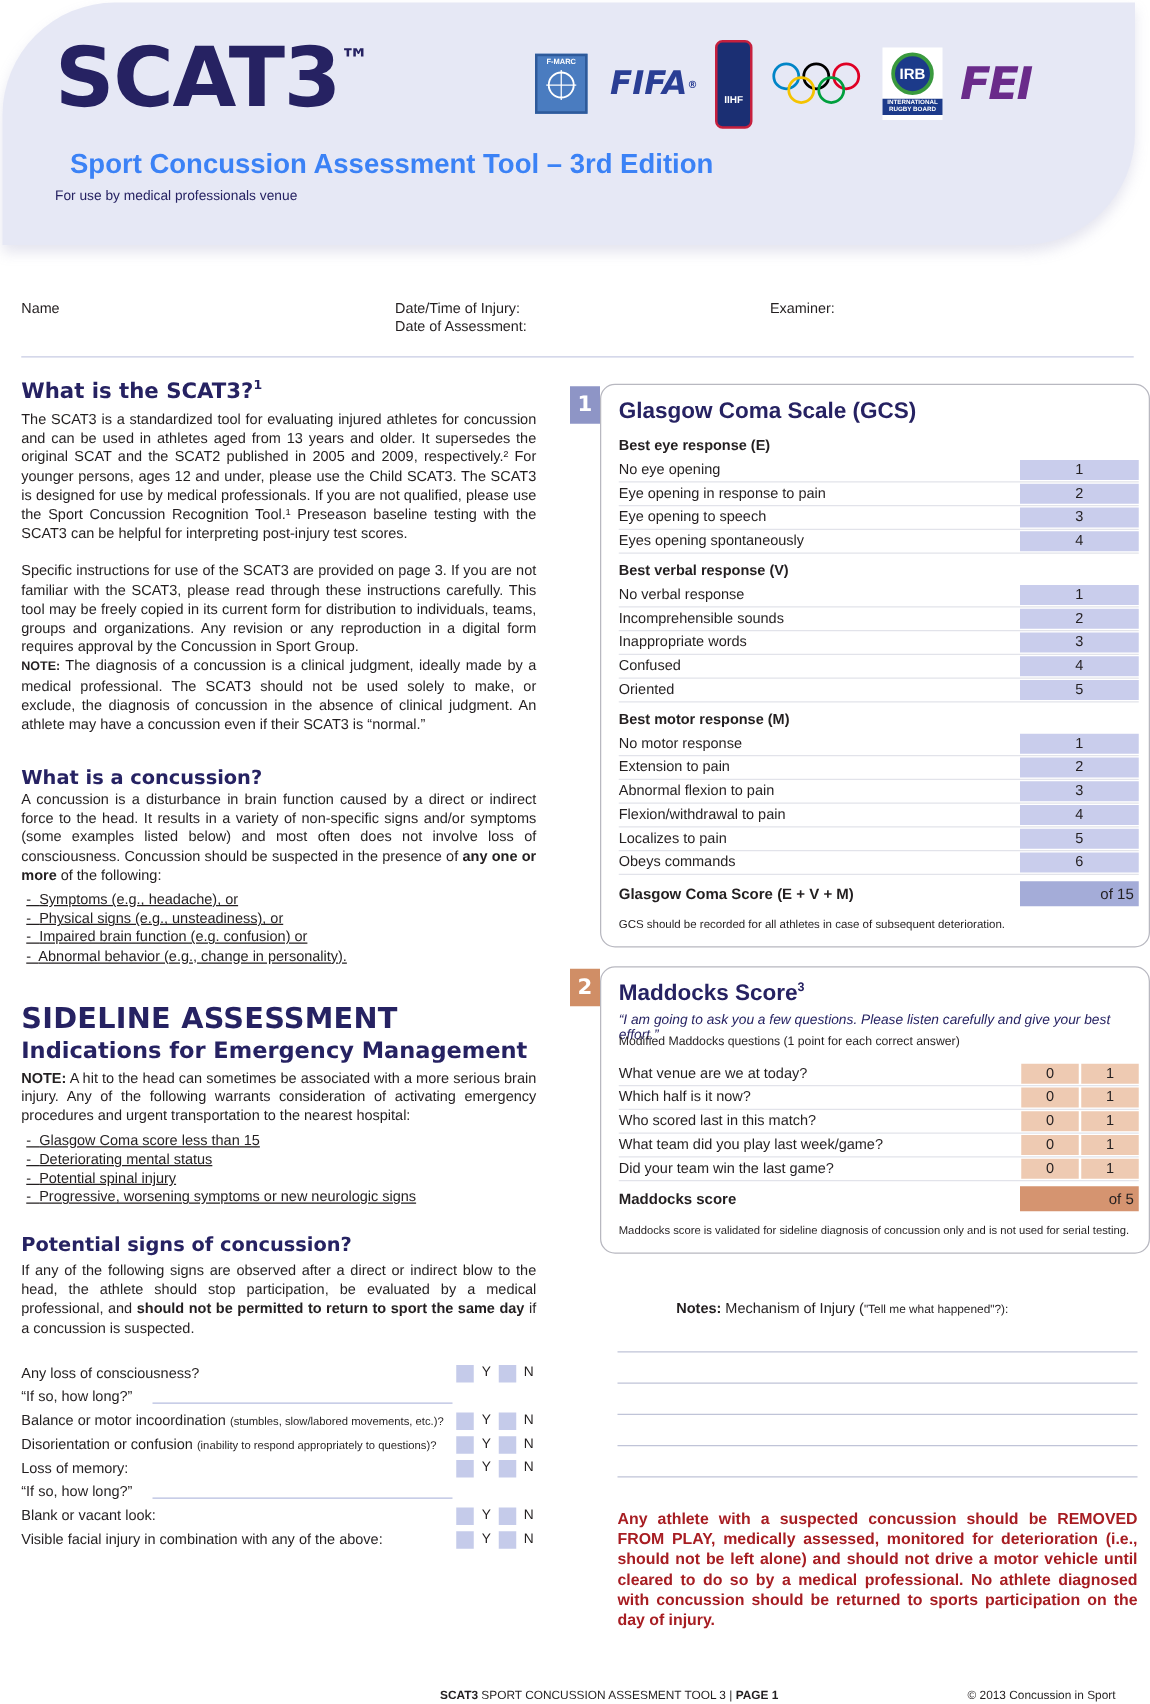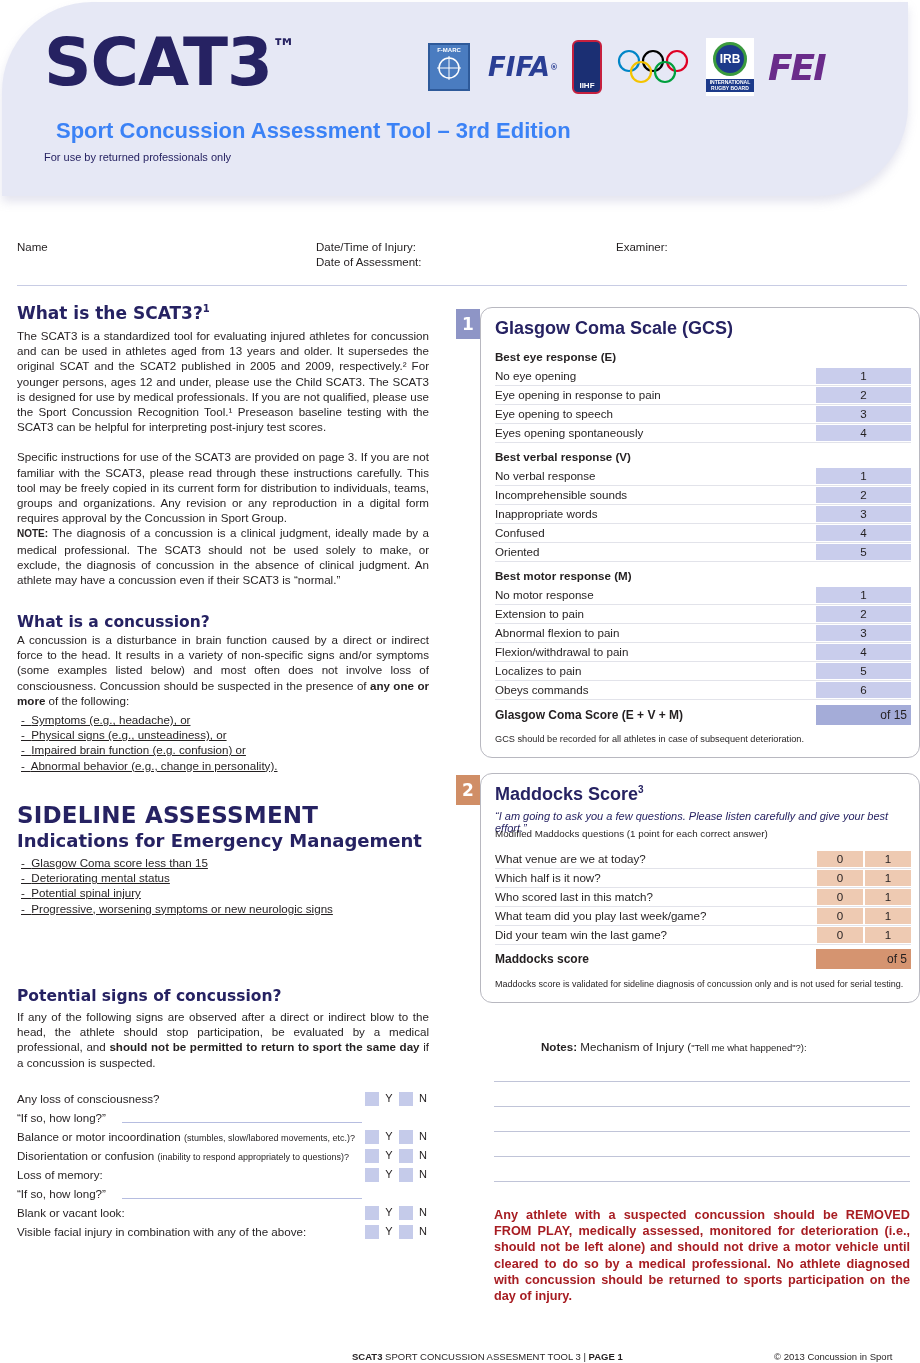--- a/index.html
+++ b/index.html
@@ -19,21 +19,21 @@
   }
   .logo-title sup { font-size: 24px; vertical-align: top; position: relative; top: 6px; }
   .subtitle { position: absolute; left: 56px; top: 118px; font-family: Liberation Sans, sans-serif; font-weight: bold; font-size: 22px; color: #3b82f6; }
   .tagline { position: absolute; left: 44px; top: 151px; font-size: 11px; color: #262262; }
 
   .logos { position: absolute; left: 428px; top: 38px; display: flex; align-items: center; gap: 0; height: 58px; }
   .logo { display: flex; align-items: center; justify-content: center; }
   .logo-fmarc { width: 42px; height: 48px; background: #4a7cc0; border: 2px solid #2e5a9a; color: #fff; font-size: 6px; font-weight: bold; padding: 2px; flex-direction: column; justify-content: flex-start; margin-right: 18px; }
   .logo-fifa { font-family: "DejaVu Sans", sans-serif; font-weight: bold; font-size: 26px; color: #2a3e94; margin-right: 14px; font-style: italic; }
   .logo-fifa sup { font-size: 8px; }
-  .logo-iihf { width: 30px; height: 54px; background: #1b2f73; border: 2px solid #c6203e; border-radius: 6px; color: #fff; font-size: 8px; font-weight: bold; align-items: flex-end; padding-bottom: 2px; margin-right: 14px; }
+  .logo-iihf { width: 30px; height: 71px; background: #1b2f73; border: 2px solid #c6203e; border-radius: 6px; color: #fff; font-size: 8px; font-weight: bold; align-items: flex-end; padding-bottom: 17px; margin-right: 14px; }
   .logo-rings { margin-right: 16px; }
   .logo-irb { width: 48px; height: 58px; background: #fff; flex-direction: column; margin-right: 14px; }
   .logo-irb .irb-mark { width: 34px; height: 34px; border-radius: 50%; background: #1c3a8a; border: 3px solid #3a9a3e; color:#fff; font-weight:bold; font-size:12px; display:flex; align-items:center; justify-content:center; }
   .logo-irb .irb-text { background:#1c3a8a; color:#fff; font-size:5px; font-weight:bold; padding:1px 2px; margin-top:3px; text-align:center; line-height:1.1; }
   .logo-fei { font-family: "DejaVu Sans", sans-serif; font-weight: bold; font-size: 36px; color: #6a2b8a; font-style: italic; letter-spacing: -2px; text-align: center; }
 
   .info-row { position: absolute; top: 240px; left: 17px; width: 890px; font-size: 11.5px; color: #231f20; }
   .info-row .cell { position: absolute; top: 0; line-height: 15px; }
   .info-divider { position: absolute; left: 17px; top: 285px; width: 890px; height: 1px; background: #c8cce4; }
 
@@ -81,21 +81,21 @@
   .warning { position: absolute; left: 494px; top: 1207px; width: 416px; color: #a71d22; font-weight: bold; font-size: 12.7px; line-height: 16.2px; text-align: justify; }
 
   .footer { position: absolute; top: 1351px; font-size: 9.5px; color: #231f20; }
 </style>
 </head>
 <body>
 
 <div class="header-band"></div>
 <div class="logo-title"><span>SCAT3</span><sup>™</sup></div>
 <div class="subtitle">Sport Concussion Assessment Tool – 3rd Edition</div>
-<div class="tagline">For use by returned professionals only</div>
+<div class="tagline">For use by medical professionals venue</div>
 
 <div class="logos">
   <div class="logo logo-fmarc">
       <span>F-MARC</span>
       <svg width="30" height="30" viewBox="0 0 30 30">
         <circle cx="15" cy="15" r="10" fill="none" stroke="#fff" stroke-width="1.5"></circle>
         <line x1="15" y1="3" x2="15" y2="27" stroke="#fff"></line>
         <line x1="3" y1="15" x2="27" y2="15" stroke="#fff"></line>
       </svg>
     </div>
@@ -146,20 +146,21 @@
     <li>Symptoms (e.g., headache), or</li>
     <li>Physical signs (e.g., unsteadiness), or</li>
     <li>Impaired brain function (e.g. confusion) or</li>
     <li>Abnormal behavior (e.g., change in personality).</li>
   </ul>
 </div>
 
 <div class="left" style="top:802px">
   <div class="big-head">SIDELINE ASSESSMENT</div>
   <div class="mid-head" style="margin-top:2px;margin-bottom:4px">Indications for Emergency Management</div>
+  <p class="body"><b>NOTE:</b><span> A hit to the head can sometimes be associated with a more serious brain injury. Any of the following warrants consideration of activating emergency procedures and urgent transportation to the nearest hospital:</span></p>
   <ul class="dash" style="margin-top:4px">
     <li>Glasgow Coma score less than 15</li>
     <li>Deteriorating mental status</li>
     <li>Potential spinal injury</li>
     <li>Progressive, worsening symptoms or new neurologic signs</li>
   </ul>
 </div>
 
 <div class="left" style="top:987px">
   <h2 class="small-head" style="font-size:15.5px;margin-bottom:4px">Potential signs of concussion?</h2>

